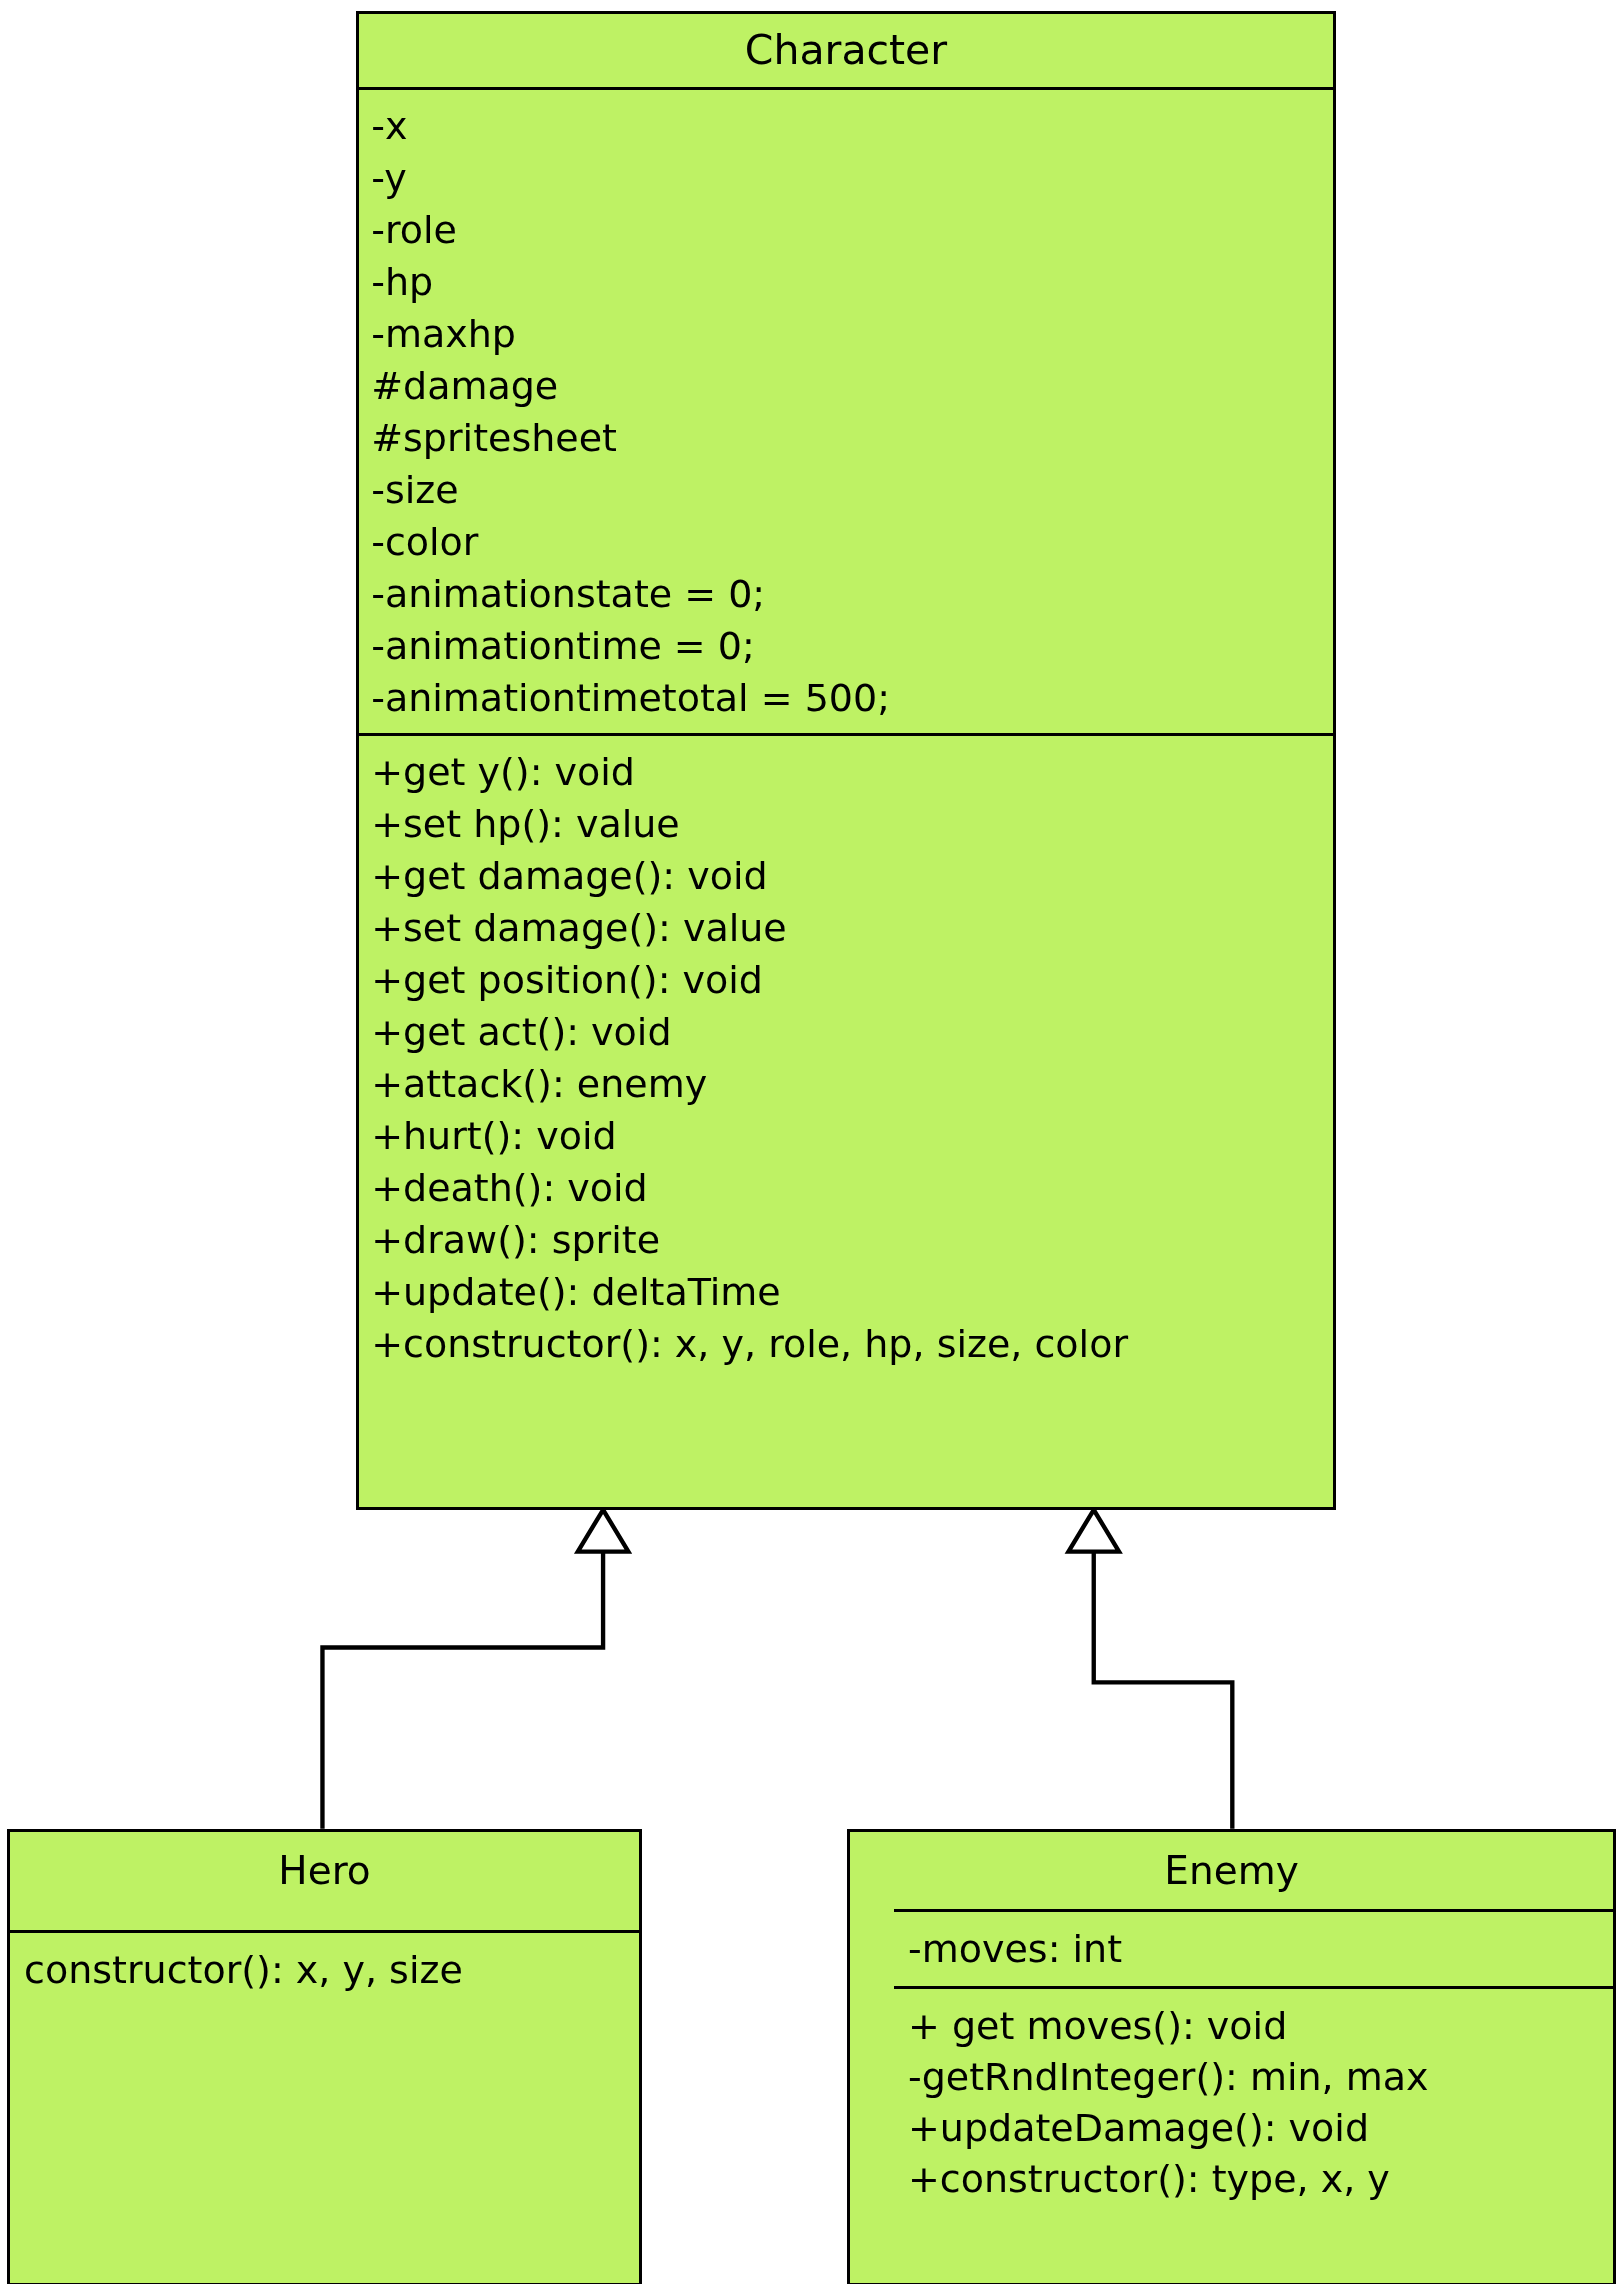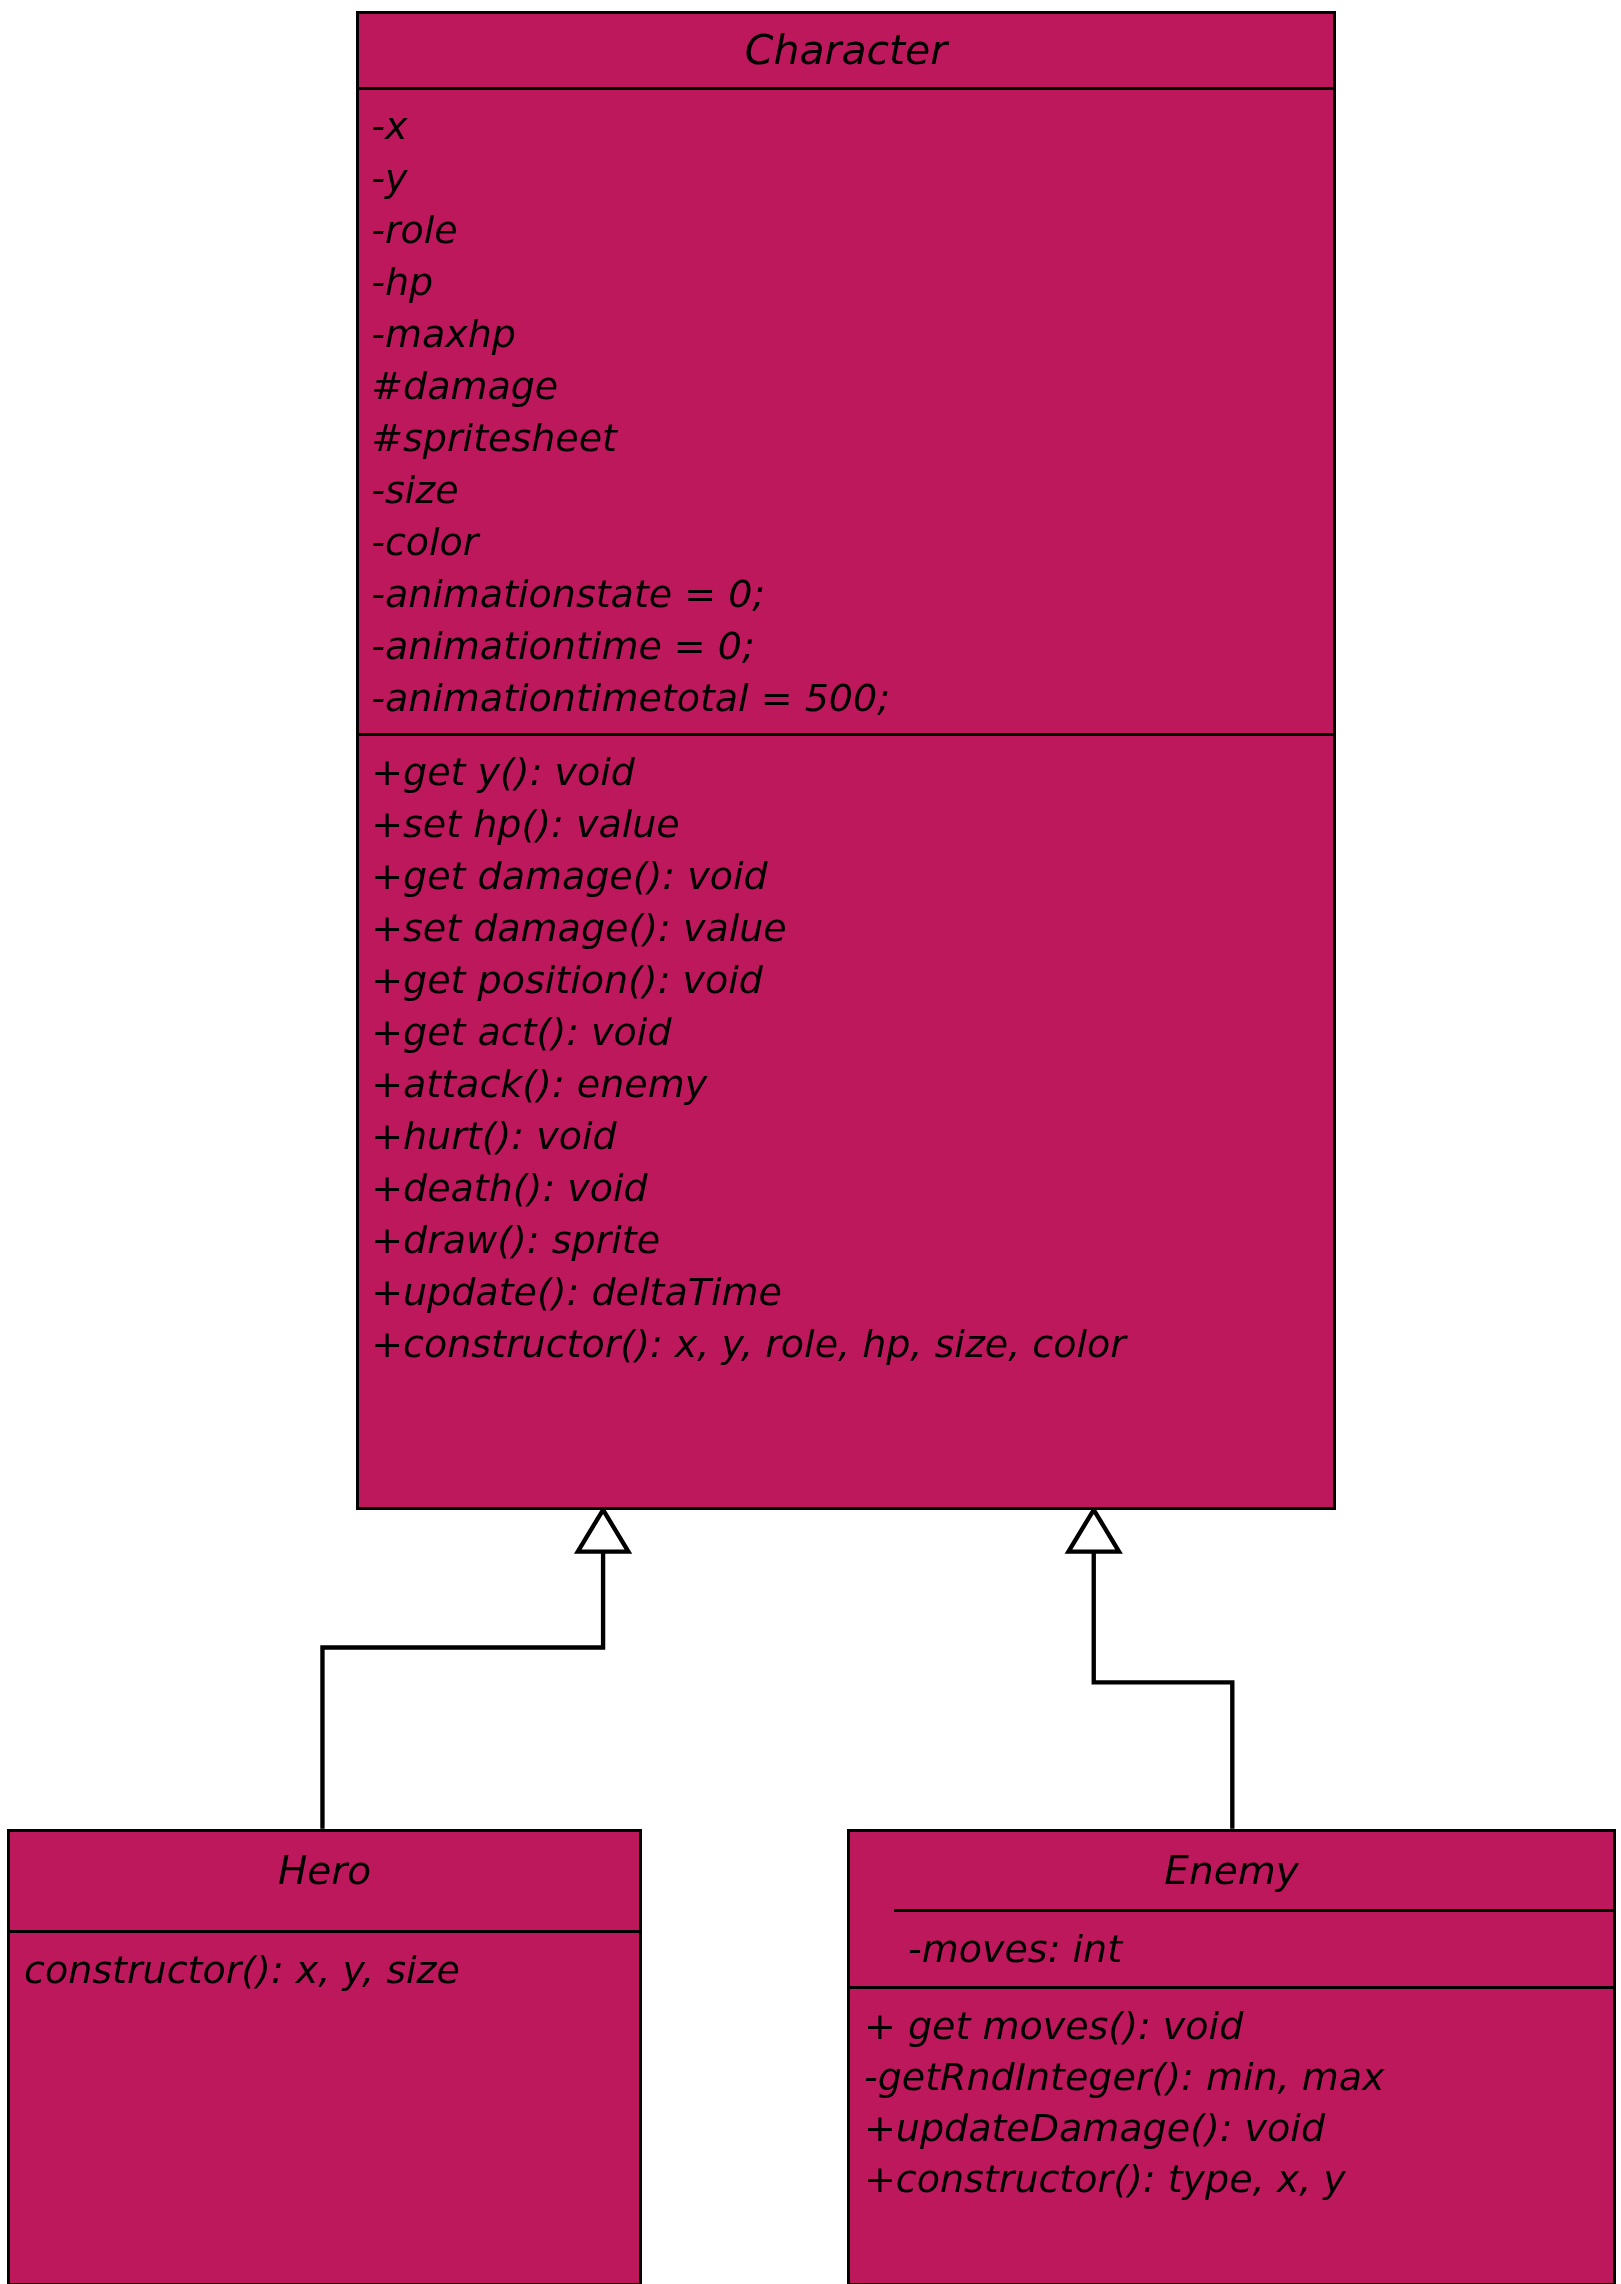--- a/index.html
+++ b/index.html
@@ -12,22 +12,21 @@
     width: 1621px;
     height: 2284px;
     background: #ffffff;
     font-family: "DejaVu Sans", "Liberation Sans", sans-serif;
     overflow: hidden;
   }
   .uml-class {
     position: absolute;
     box-sizing: border-box;
     border: 3.5px solid #000000;
-    background: #be185d;
-    font-style: italic;
+    background: #bef264;
   }
   .class-title {
     text-align: center;
     color: #000000;
     font-weight: normal;
     box-sizing: border-box;
   }
   .compartment {
     box-sizing: border-box;
     border-top: 3.5px solid #000000;
@@ -93,20 +92,21 @@
     height: 77px;
     line-height: 77px;
     font-size: 39px;
   }
   #enemy-attrs {
     padding: 12.2px 0 10.5px 14px;
     margin-left: 44px;
   }
   #enemy-methods {
     padding: 12.2px 0 8.7px 14px;
+    margin-left: 44px;
   }
   #enemy-class .member-line {
     font-size: 38px;
     line-height: 51px;
   }
 
   
   #connectors {
     position: absolute;
     left: 0;

